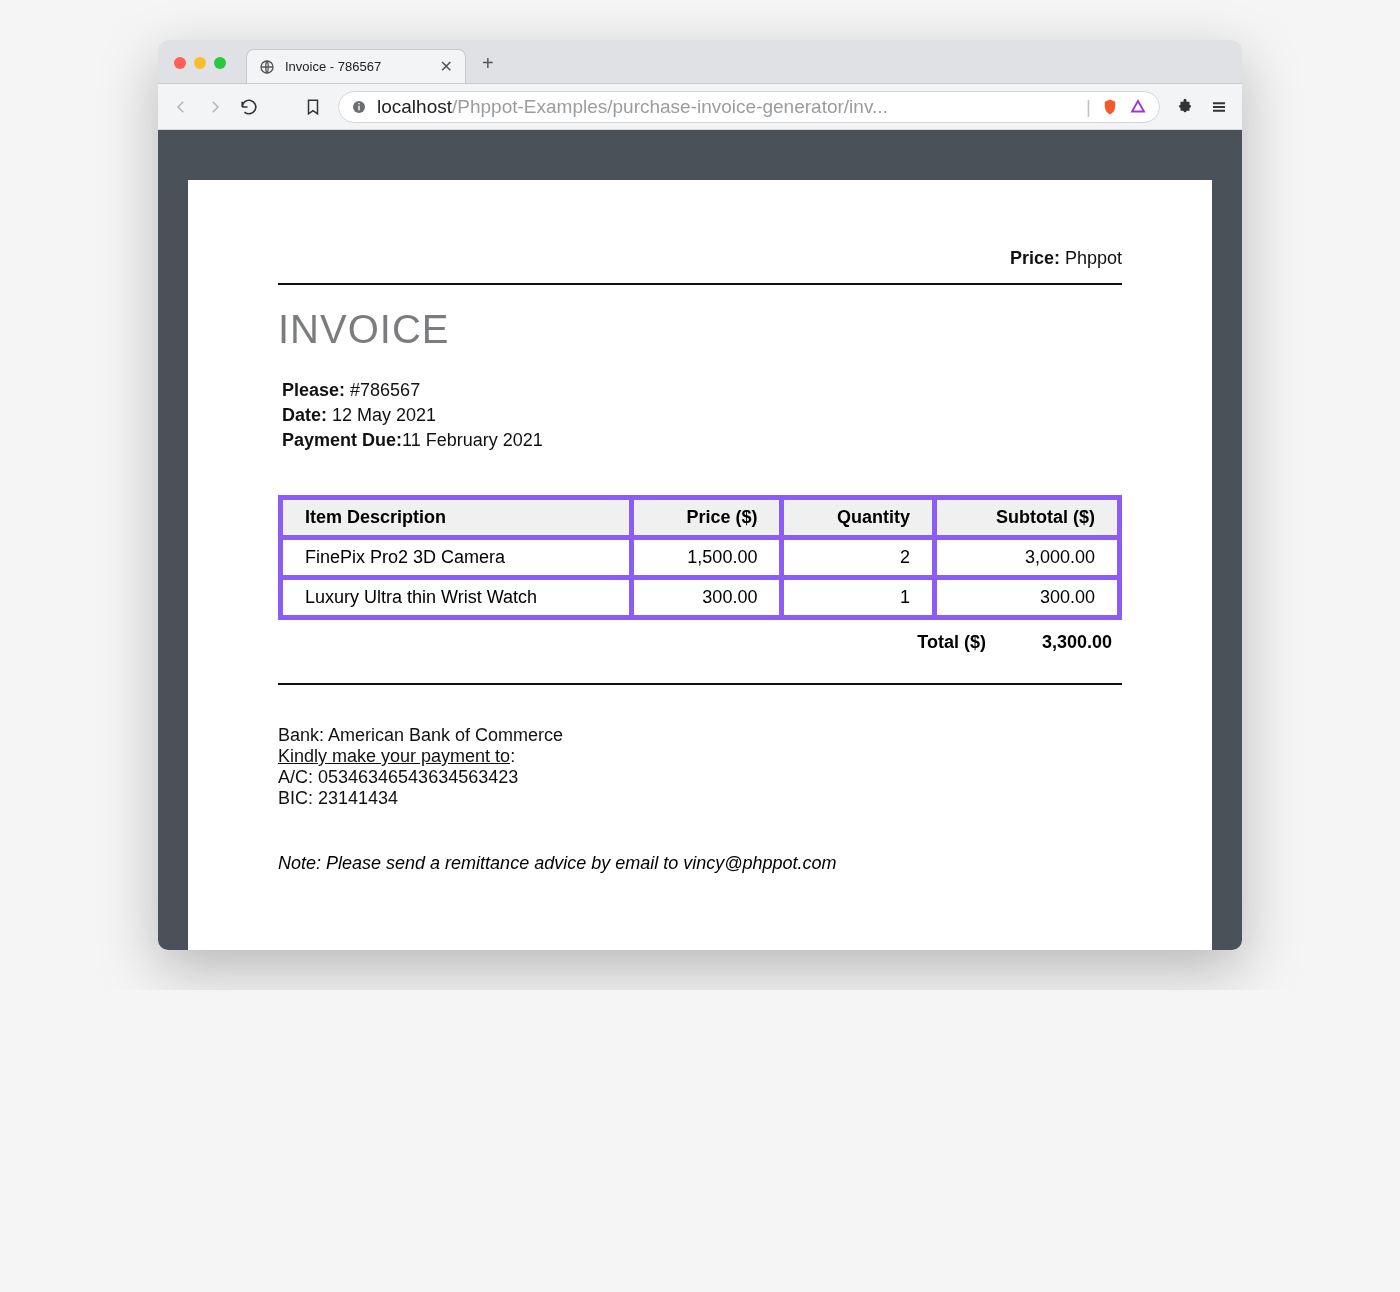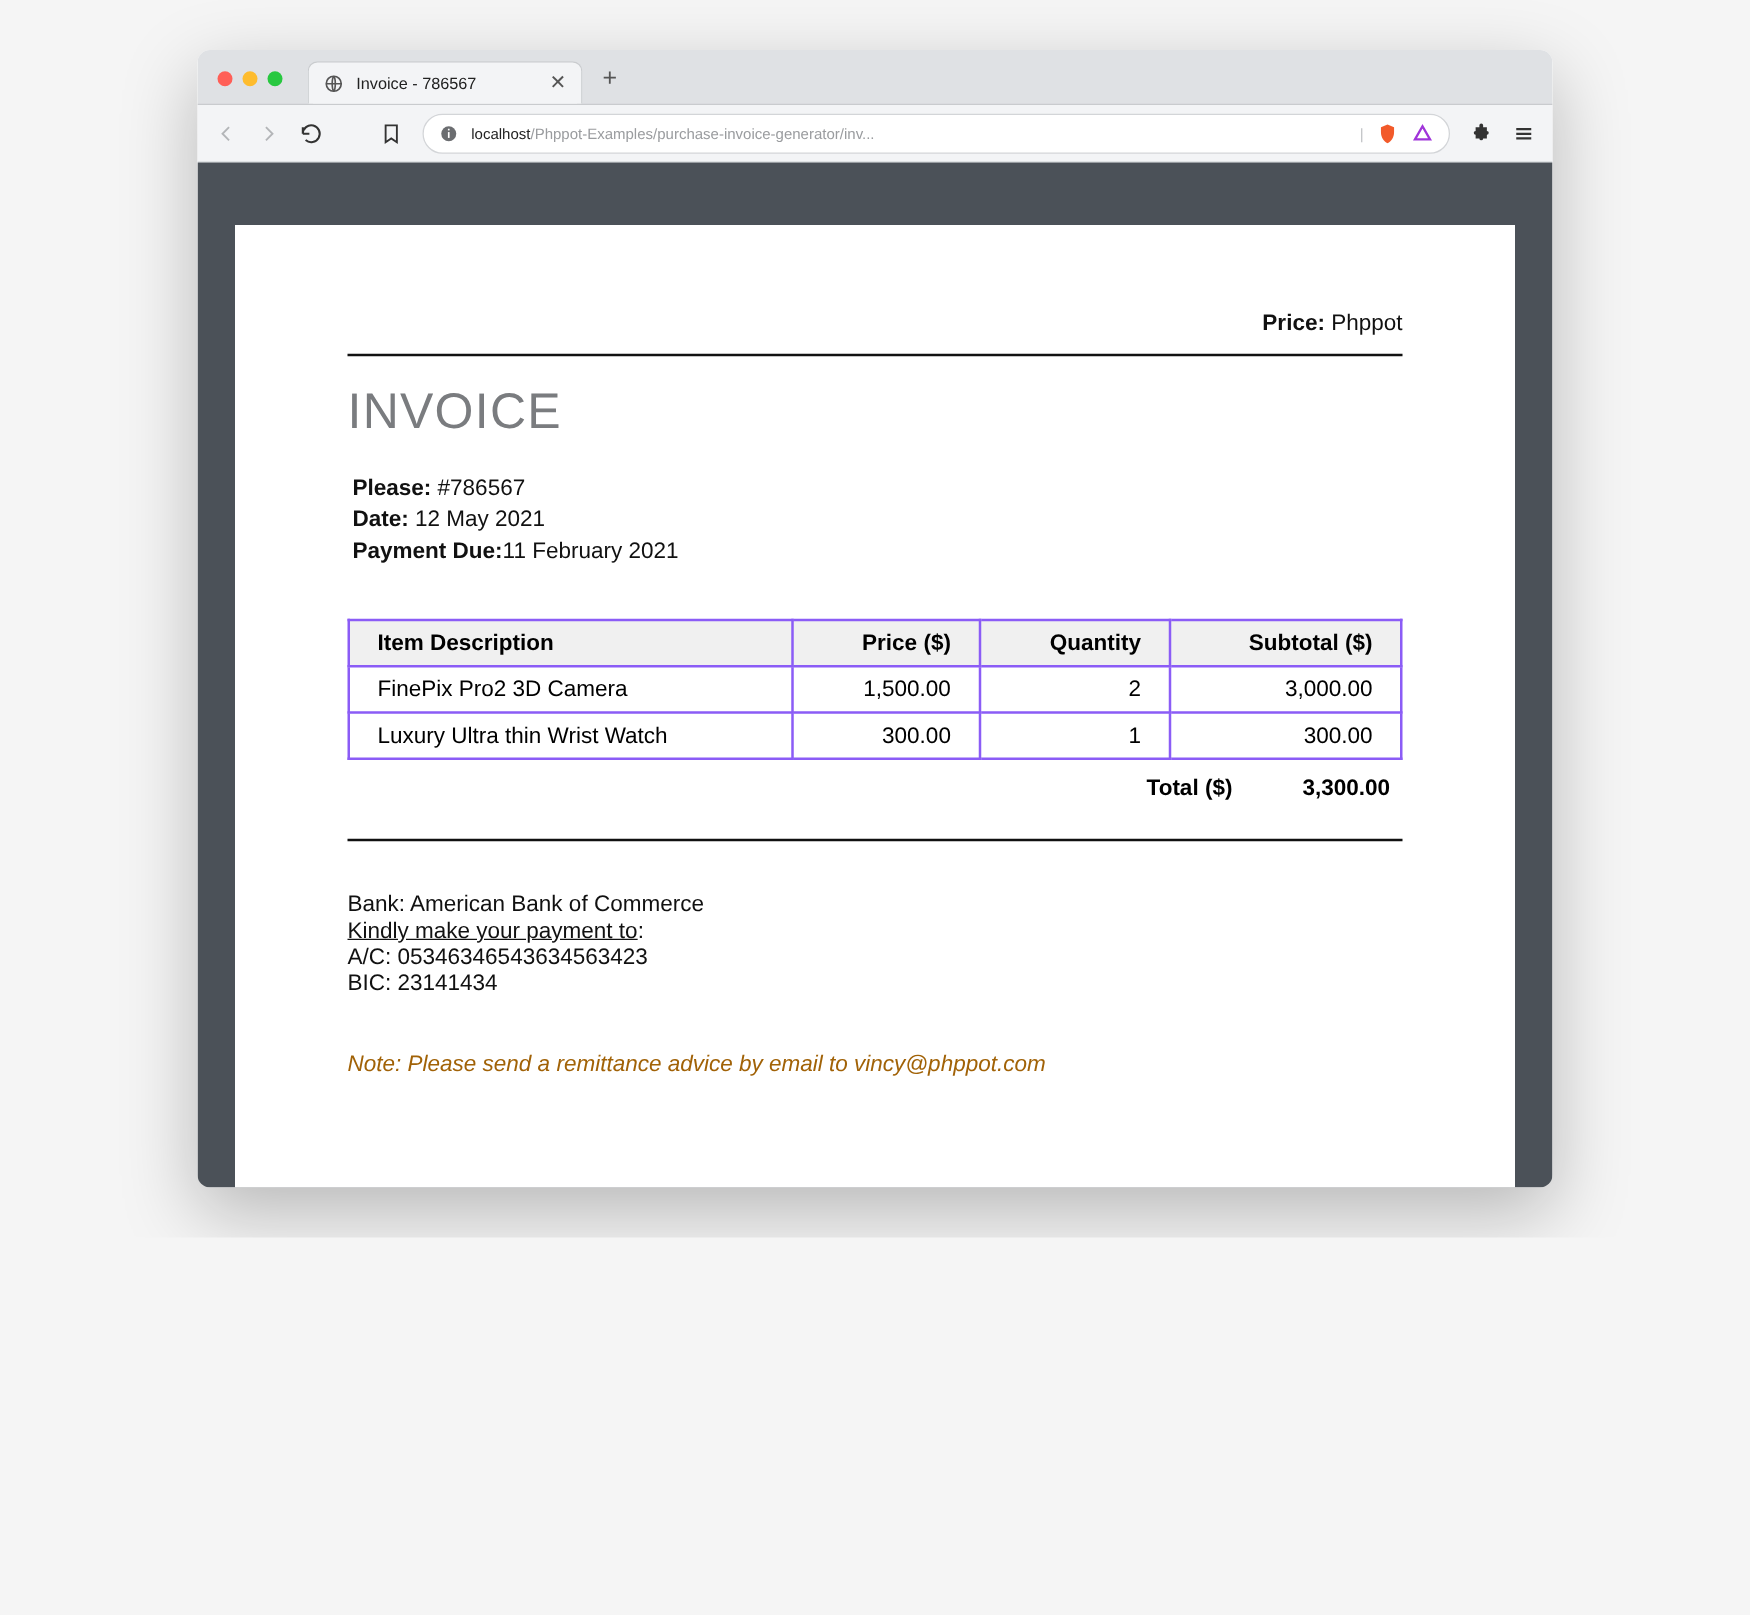--- a/index.html
+++ b/index.html
@@ -76,21 +76,21 @@
   .urlbar {
     flex: 1;
     display: flex;
     align-items: center;
     background: #fff;
     border: 1px solid #d3d5d8;
     border-radius: 18px;
     height: 32px;
     padding: 0 12px;
     gap: 10px;
-    font-size: 12px;
+    font-size: 19px;
   }
   .urlbar .info { color: #6b6d70; }
   .url-text { flex: 1; white-space: nowrap; overflow: hidden; text-overflow: ellipsis; color: #9a9c9f; }
   .url-text .host { color: #222; }
   .brave-icon1 { color: #f25a2a; }
   .brave-icon2 { color: #a035d9; }
   .ext-icon { color: #333; font-size: 18px; }
   .hamburger { color: #333; font-size: 20px; }
   
   .viewport {
@@ -133,41 +133,41 @@
   .meta-left .label { font-weight: 700; }
   .meta-right { text-align: right; }
   .meta-right .label { font-weight: 700; }
   table.items {
     width: 100%;
     border-collapse: collapse;
     font-size: 18px;
     margin-bottom: 8px;
   }
   table.items th, table.items td {
-    border: 2px solid #8b5cf6;
+    border: 5px solid #8b5cf6;
     padding: 7px 22px;
   }
   table.items th {
     background: #f0f0f0;
     font-weight: 700;
     text-align: left;
   }
   table.items th.num, table.items td.num { text-align: right; }
   .total-row {
     display: flex;
     justify-content: flex-end;
     font-size: 18px;
     font-weight: 700;
     gap: 56px;
     padding: 4px 10px 0 0;
   }
   .payment-section { font-size: 18px; color: #111; }
   .payment-section .heading { text-decoration: underline; }
   .payment-section .line { margin: 0; }
-  .note { font-size: 18px; font-style: italic; color: #a16207; margin-top: 44px; }
+  .note { font-size: 18px; font-style: italic; color: #000000; margin-top: 44px; }
   svg { display: block; }
 </style>
 </head>
 <body>
 
 <div class="window">
 
   <div class="titlebar">
     <div class="traffic-lights">
       <div class="light red"></div>

